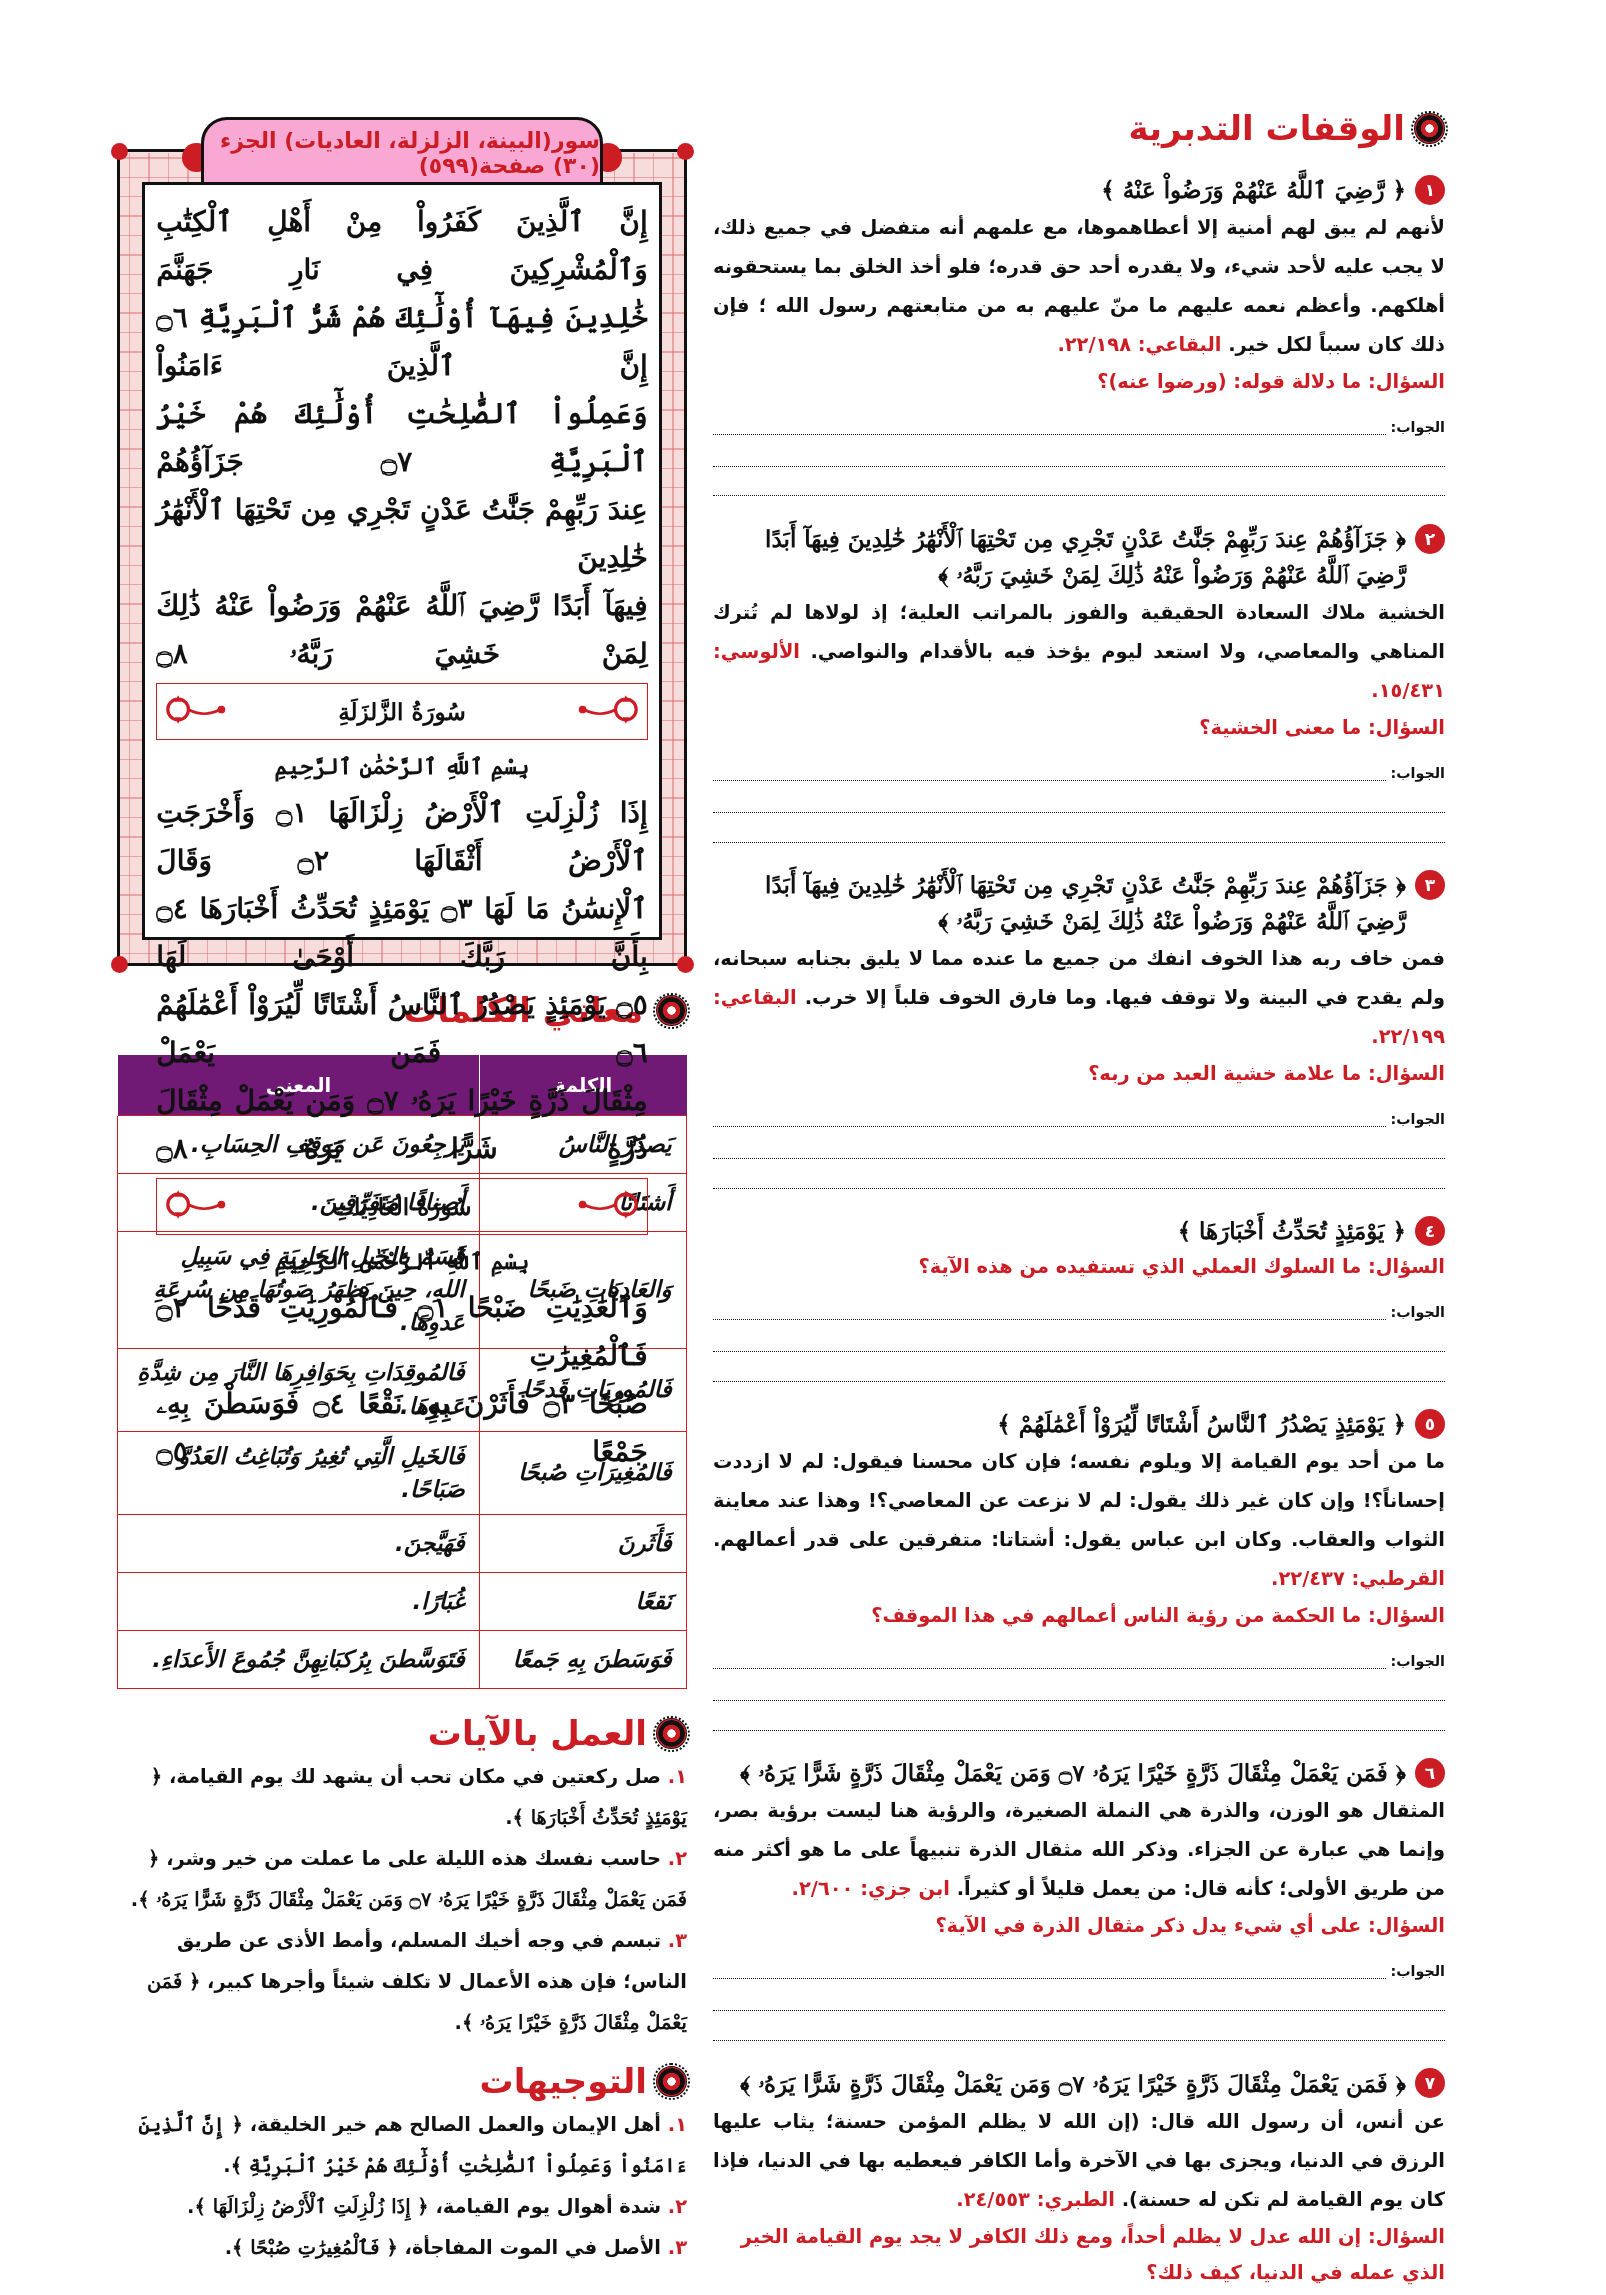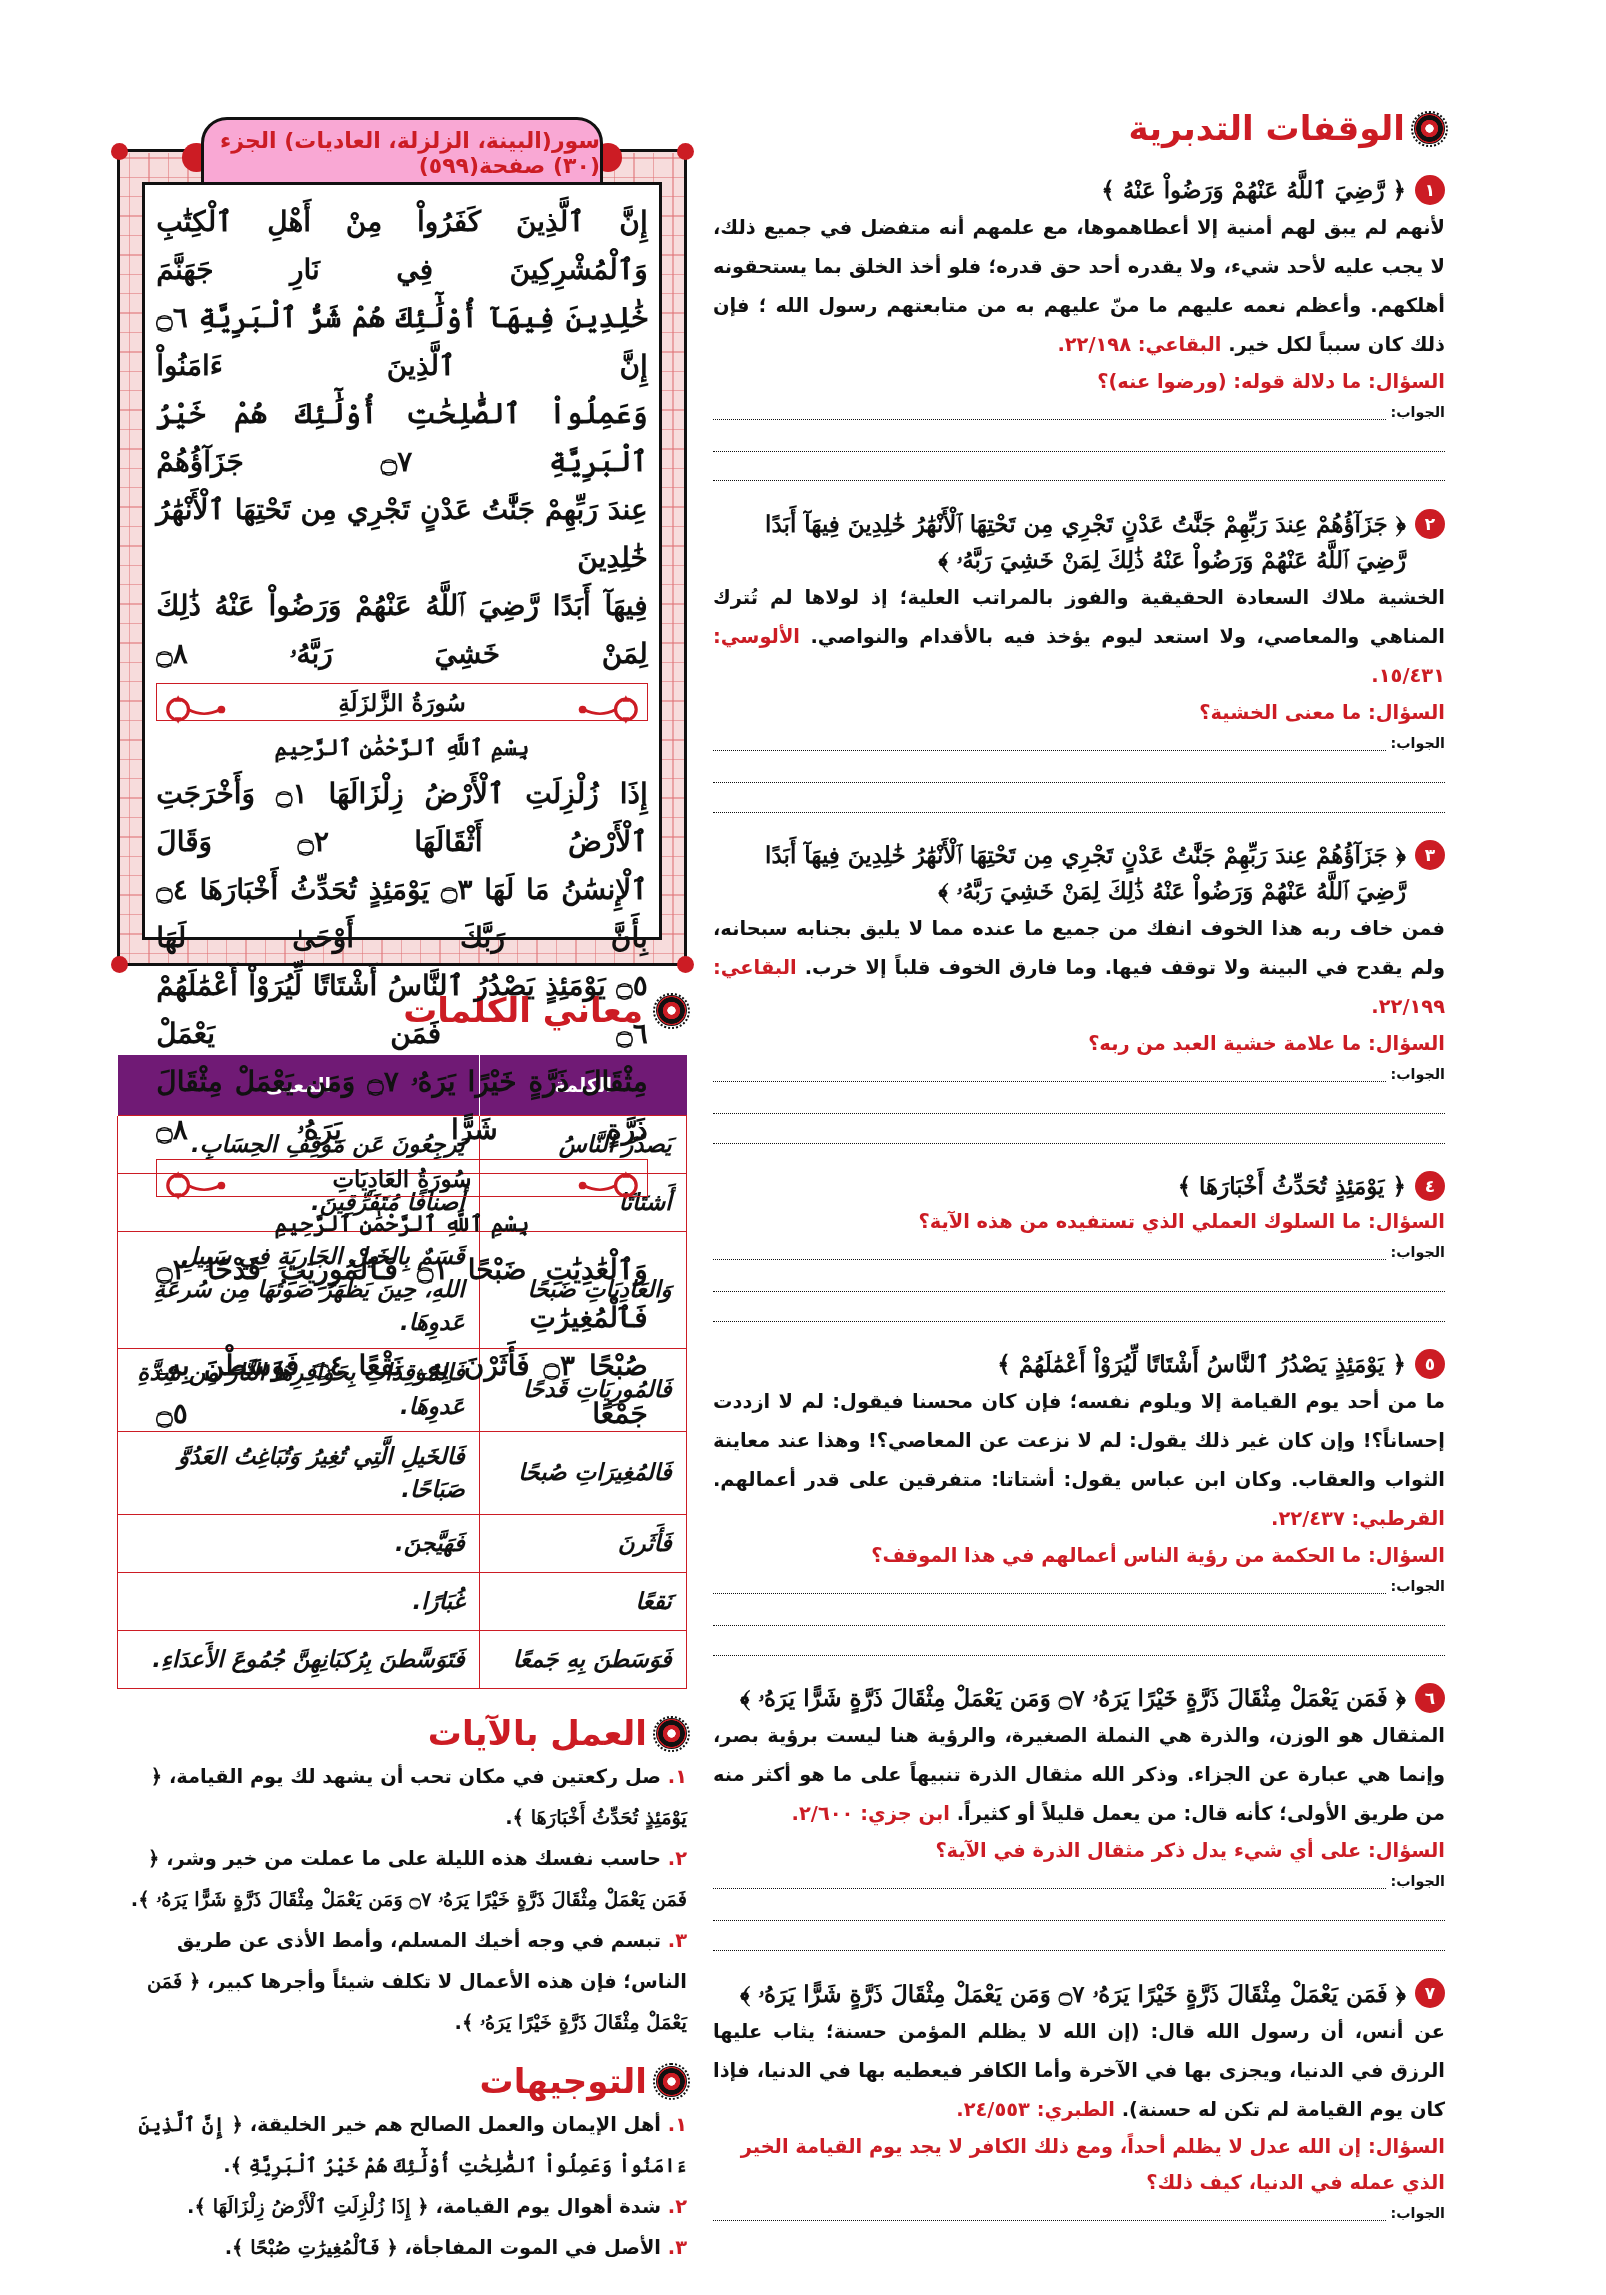--- a/index.html
+++ b/index.html
@@ -25,21 +25,21 @@
       background:
         repeating-linear-gradient(90deg, transparent 0 9px, rgba(204,28,36,.55) 9px 10.4px, transparent 10.4px 19.4px),
         repeating-linear-gradient(0deg, transparent 0 9px, rgba(204,28,36,.55) 9px 10.4px, transparent 10.4px 19.4px);
       opacity: .55; }
   .mushaf .inner { position: absolute; left: 24.6px; right: 24.6px; top: 65px; bottom: 26px; border: 3.2px solid #111; background: #fff; padding: 13px 11.7px 0 11.7px; }
   .mushaf .dot { position: absolute; width: 17px; height: 17px; border-radius: 50%; background: #cc1c24; }
   .mushaf .title-tab { position: absolute; left: 84px; right: 84px; top: 0; height: 71px; background: #f9a8d4; border: 3.2px solid #111; border-radius: 26px 26px 0 0; display: flex; align-items: center; justify-content: center; font-weight: bold; font-size: 22px; color: #cc1c24; }
   .mushaf .tab-ball { position: absolute; top: 26px; width: 28.5px; height: 28.5px; border-radius: 50%; background: #cc1c24; }
   .ayat { font-family: "DejaVu Serif", "Liberation Serif", serif; font-size: 28px; line-height: 48px; text-align: justify; text-align-last: justify; font-weight: bold; }
   .ayat p { margin: 0; }
-  .surah-banner { height: 38px; border: 1.9px solid #cc1c24; margin: 5.2px 0 3.9px; display: flex; align-items: center; justify-content: center; position: relative; font-family: "DejaVu Serif", serif; font-size: 23px; font-weight: bold; }
+  .surah-banner { height: 57px; border: 1.9px solid #cc1c24; margin: 5.2px 0 3.9px; display: flex; align-items: center; justify-content: center; position: relative; font-family: "DejaVu Serif", serif; font-size: 23px; font-weight: bold; }
   .surah-banner .orn { position: absolute; top: 7.8px; width: 71px; height: 35px; }
   .surah-banner .orn.l { left: 5.2px; } .surah-banner .orn.r { right: 5.2px; }
   .basmala { text-align: center; font-family: "DejaVu Serif", serif; font-size: 22px; font-weight: bold; line-height: 45px; }
 
   
   .vocab-head { margin-top: 26px; justify-content: flex-start; gap: 13px; }
   table.vocab { width: 570px; border-collapse: collapse; margin-top: 26px; font-weight: bold; }
   table.vocab th { background: #701a75; color: #fff; font-size: 19.4px; height: 60px; border-left: 1.9px solid #fff; }
   table.vocab td { border: 1.9px solid #cc1c24; font-size: 23px; padding: 7.8px 14.3px; height: 58px; vertical-align: middle; line-height: 1.45; font-style: italic; }
   table.vocab td.word { width: 207px; }
@@ -51,21 +51,21 @@
   .verse-inline { font-family: "DejaVu Serif", serif; font-weight: bold; }
   .brace { color: #111; font-family: "DejaVu Serif", serif; }
 
   
   .refl { margin-top: 24.6px; }
   .refl-verse { display: flex; gap: 9px; align-items: flex-start; font-family: "DejaVu Serif", serif; font-weight: bold; font-size: 23px; line-height: 36px; }
   .badge { flex: 0 0 30px; width: 30px; height: 30px; border-radius: 50%; background: #cc1c24; color: #fff; font-family: "DejaVu Sans", sans-serif; font-size: 17px; line-height: 30px; text-align: center; margin-top: 2.6px; }
   .refl-body { font-weight: bold; font-size: 19.4px; line-height: 39px; text-align: justify; }
   .refl-src { color: #cc1c24; }
   .refl-q { color: #cc1c24; font-weight: bold; font-size: 19.4px; line-height: 36px; }
-  .answer-row { display: flex; align-items: flex-end; gap: 4px; margin-top: 4px; }
+  .answer-row { display: flex; align-items: flex-end; gap: 4px; margin-top: 19px; }
   .answer-label { font-weight: bold; font-size: 14.3px; white-space: nowrap; }
   .answer-line { flex: 1; border-bottom: 1.9px dotted #111; height: 11.7px; }
   .blank-line { border-bottom: 1.9px dotted #111; height: 0; margin-top: 31px; }
   .sep { border-bottom: 1.9px dotted #111; margin-top: 28.5px; }
 </style>
 </head>
 <body>
 
 <div class="col-left">
 

